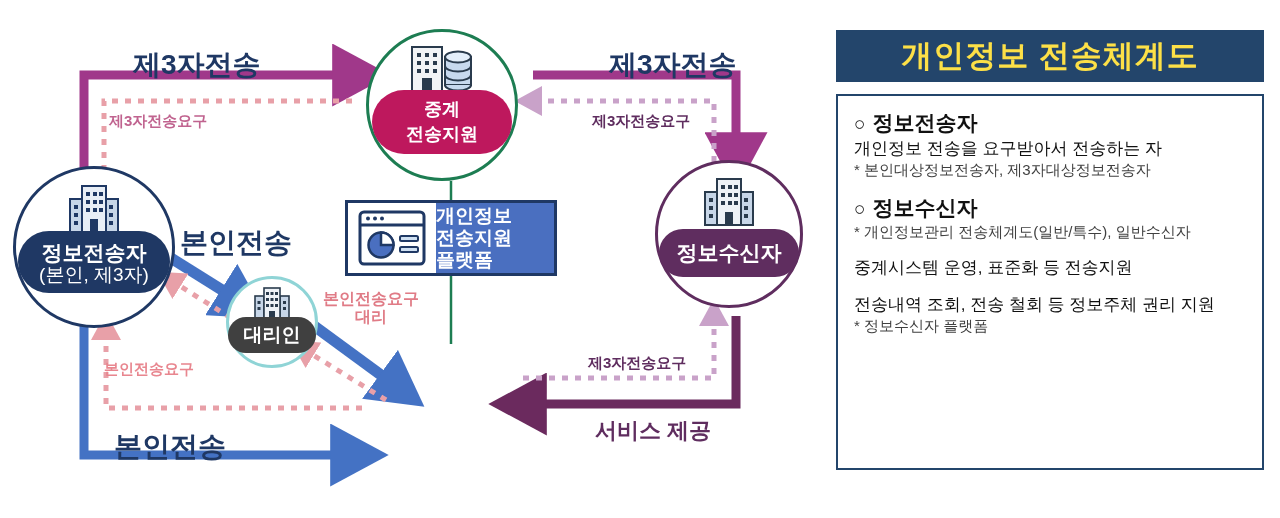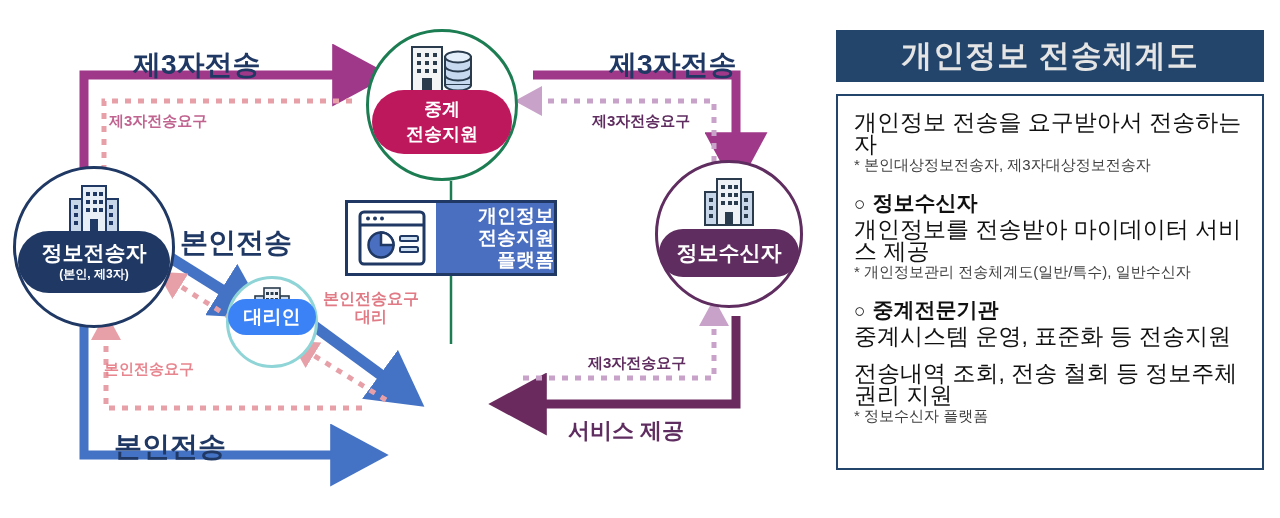--- a/index.html
+++ b/index.html
@@ -11,79 +11,79 @@
   #svg-layer{position:absolute;left:0;top:0;width:830px;height:518px;}
 
   
   .node{position:absolute;border-radius:50%;background:#fff;display:flex;
         flex-direction:column;align-items:center;justify-content:flex-start;box-sizing:border-box;}
   .node .icon{margin-top:9%;}
   .pill{position:absolute;left:50%;transform:translateX(-50%);
         border-radius:40px;color:#fff;text-align:center;font-weight:bold;
         display:flex;flex-direction:column;align-items:center;justify-content:center;
         white-space:nowrap;box-sizing:border-box;}
-  .pill .sub{font-size:12px;font-weight:bold;margin-top:-1px;}
+  .pill .sub{font-size:19px;font-weight:normal;margin-top:-1px;}
 
   
   #node-sender{left:13px;top:166px;width:162px;height:162px;border:3px solid #1f3864;}
   #node-sender .pill{top:62px;width:152px;height:62px;background:#1f3864;font-size:21px;line-height:23px;padding-top:2px;}
 
   
   #node-broker{left:366px;top:29px;width:152px;height:152px;border:3px solid #1d7d52;}
   #node-broker .pill{top:58px;width:140px;height:64px;background:#be185d;font-size:18px;line-height:25px;text-align:right;}
 
   
   #node-receiver{left:655px;top:160px;width:148px;height:148px;border:3px solid #5f2d5f;}
   #node-receiver .pill{top:66px;width:140px;height:48px;background:#5f2d5f;font-size:21px;}
 
   
   #node-subject{left:365px;top:344px;width:152px;height:152px;border:3px solid #e8a6a6;}
   #node-subject .pill{top:62px;width:140px;height:50px;background:#eda79d;font-size:21px;}
 
   
   #node-agent{left:226px;top:276px;width:92px;height:92px;border:3px solid #8fd4d6;}
   #node-agent .icon{margin-top:7px;}
-  #node-agent .pill{top:20px;width:88px;height:36px;background:#3b82f6;font-size:19px;}
+  #node-agent .pill{top:38px;width:88px;height:36px;background:#404040;font-size:19px;}
 
   
   #platform{position:absolute;left:345px;top:200px;width:212px;height:76px;
             border:3px solid #1f3864;background:#4a6fc0;display:flex;align-items:stretch;box-sizing:border-box;}
   #platform .pbox-icon{width:88px;background:#ffffff;display:flex;align-items:center;justify-content:center;}
   #platform .ptext{flex:1;color:#ffffff;font-weight:bold;font-size:19px;line-height:22px;
-                   display:flex;flex-direction:column;align-items:flex-end;justify-content:center;text-align:center;}
+                   display:flex;flex-direction:column;align-items:flex-start;justify-content:center;text-align:center;}
 
   
   .lbl{position:absolute;white-space:nowrap;font-weight:bold;}
   .lbl-dark{color:#1f3864;font-size:28px;}
   .lbl-plum{color:#5f2d5f;font-size:22px;}
   .lbl-pinkline{color:#c0638f;font-size:15px;font-weight:bold;}
   .lbl-pink2{color:#e8868f;font-size:15px;font-weight:bold;}
   .lbl-rose{color:#e07b86;font-size:16px;font-weight:bold;line-height:18px;text-align:center;}
 
   #lbl-tp-left{left:133px;top:46px;}
   #lbl-tp-right{left:609px;top:46px;}
   #lbl-req-left{left:109px;top:112px;}
   #lbl-req-right{left:592px;top:112px;}
   #lbl-req-bottomright{left:588px;top:354px;}
-  #lbl-service{left:568px;top:416px;}
+  #lbl-service{left:595px;top:416px;}
   #lbl-self-bottom{left:114px;top:428px;}
   #lbl-selfreq-bottom{left:104px;top:360px;}
   #lbl-self-diag{left:180px;top:224px;}
   #lbl-agent-req{left:323px;top:290px;}
 
   
   #panel{position:absolute;left:836px;top:30px;width:428px;height:448px;}
-  #panel-title{height:52px;background:#23456b;color:#e5e5e5;display:flex;align-items:center;
+  #panel-title{height:52px;background:#23456b;color:#fde047;display:flex;align-items:center;
                justify-content:center;font-size:31px;font-weight:bold;letter-spacing:1px;}
   #panel-body{margin-top:12px;height:376px;border:2px solid #23456b;background:#ffffff;
               box-sizing:border-box;padding:14px 16px 0 16px;}
   .legend-item{margin-bottom:15px;}
   .legend-head{font-size:21px;font-weight:bold;color:#111111;line-height:26px;}
   .legend-head .bullet{font-size:19px;margin-right:7px;}
-  .legend-desc{font-size:23px;color:#111111;line-height:22px;margin-top:1px;}
+  .legend-desc{font-size:17px;color:#111111;line-height:22px;margin-top:1px;}
   .legend-note{font-size:15px;color:#404040;line-height:20px;}
 </style>
 </head>
 <body>
 
 <div id="root">
 
   <div id="diagram">
 
     <svg id="svg-layer" viewBox="0 0 830 518">
@@ -294,36 +294,35 @@
       <div>본인전송요구</div>
       <div>대리</div>
     </div>
   </div>
 
   <div id="panel">
     <div id="panel-title">개인정보 전송체계도</div>
     <div id="panel-body">
 
       <div class="legend-item">
+        <div class="legend-head">
+          <span class="bullet">○</span><span>정보전송자</span>
+        </div>
         <div class="legend-desc">개인정보 전송을 요구받아서 전송하는 자</div>
         <div class="legend-note">* 본인대상정보전송자, 제3자대상정보전송자</div>
       </div>
 
       <div class="legend-item">
         <div class="legend-head">
           <span class="bullet">○</span><span>정보수신자</span>
         </div>
-        <div class="legend-desc">개인정보를 전송받아 마이데이터 서비스 제공</div>
         <div class="legend-note">* 개인정보관리 전송체계도(일반/특수), 일반수신자</div>
       </div>
 
       <div class="legend-item">
-        <div class="legend-head">
-          <span class="bullet">○</span><span>중계전문기관</span>
-        </div>
         <div class="legend-desc">중계시스템 운영, 표준화 등 전송지원</div>
       </div>
 
       <div class="legend-item">
         <div class="legend-desc">전송내역 조회, 전송 철회 등 정보주체 권리 지원</div>
         <div class="legend-note">* 정보수신자 플랫폼</div>
       </div>
 
     </div>
   </div>

